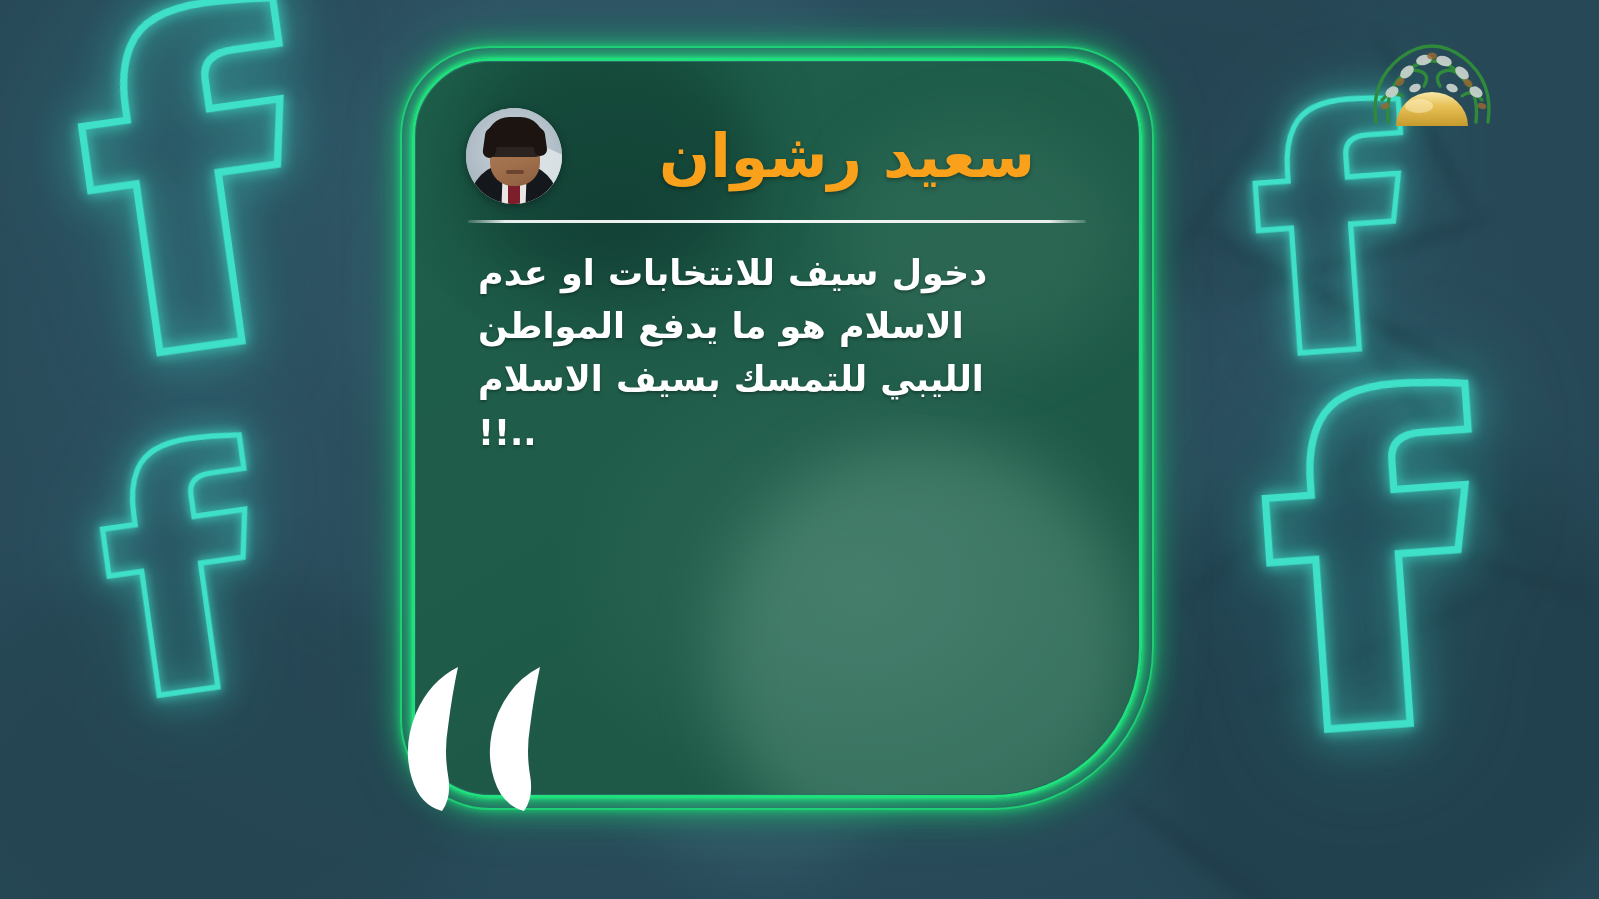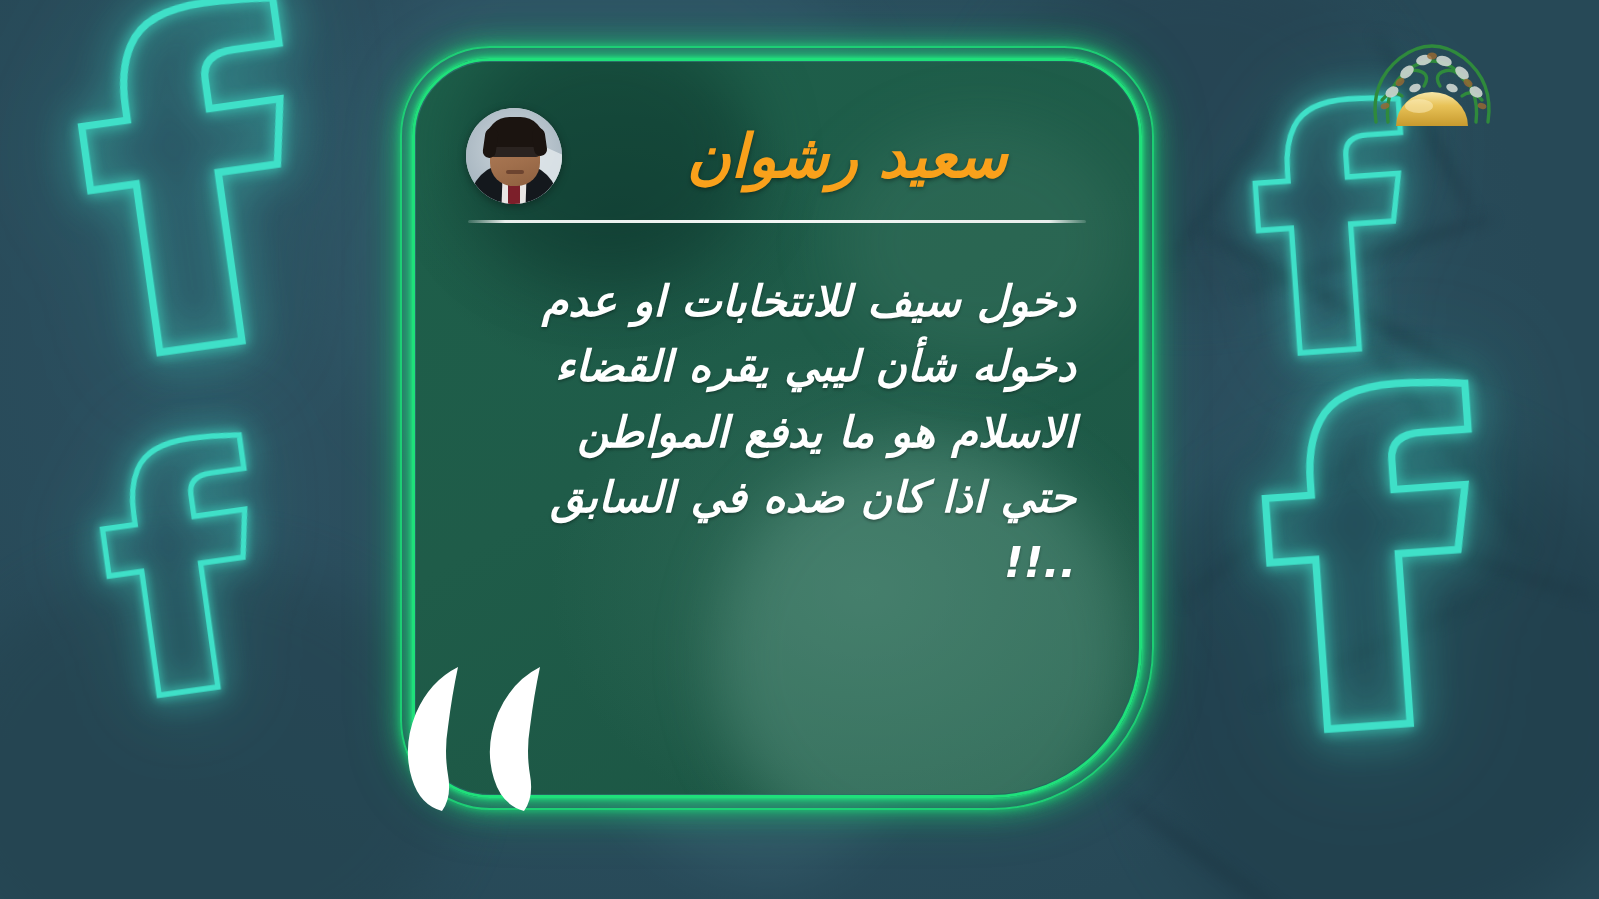--- a/index.html
+++ b/index.html
@@ -5,21 +5,21 @@
 <style>
   html,body{margin:0;padding:0;}
   body{
     width:1599px;height:899px;overflow:hidden;
     font-family:"DejaVu Sans","Liberation Sans",sans-serif;
     background:#2b4e5e;
     position:relative;
   }
 
   
-  #stage{position:absolute;inset:0;overflow:hidden;font-style:italic;}
+  #stage{position:absolute;inset:0;overflow:hidden;}
 
   .bg-base{
     position:absolute;inset:0;
     background:
       radial-gradient(ellipse 55% 70% at 42% 38%, #2e5360 0%, #2b4e5e 55%, #274957 100%),
       linear-gradient(160deg,#2d5260 0%,#2a4d5c 50%,#24414f 100%);
   }
   
   .bg-blob{position:absolute;filter:blur(26px);opacity:.55;}
   .blob1{left:330px;top:-90px;width:560px;height:620px;border-radius:48% 52% 44% 56%/55% 45% 58% 42%;background:#32596a;}
@@ -123,26 +123,26 @@
   .av-mouth{position:absolute;left:40px;top:62px;width:18px;height:4px;background:#6d4430;border-radius:3px;}
   .av-arm{position:absolute;right:2px;top:40px;width:34px;height:44px;background:#dfe6ea;transform:rotate(24deg);border-radius:6px;opacity:.85;}
 
   .divider{
     height:3px;margin:8px 2px 0 2px;
     background:linear-gradient(90deg,rgba(255,255,255,.15) 0%,#e9eeec 6%,#f2f6f4 50%,#e9eeec 94%,rgba(255,255,255,.15) 100%);
     border-radius:2px;
   }
 
   .quote-text{
-    margin-top:46px;
+    margin-top:24px;
     color:#ffffff;
-    font-size:43px;
+    font-size:35px;
     font-weight:bold;
     line-height:1.52;
-    text-align:right;
+    text-align:left;
     direction:rtl;
     text-shadow:0 2px 3px rgba(0,0,0,.3);
     padding:0 12px;
     word-spacing:1px;
   }
 
   
   .quote-mark{
     position:absolute;left:390px;top:655px;width:175px;height:160px;
     pointer-events:none;
@@ -262,23 +262,22 @@
           <div class="av-hair"></div>
           <div class="av-hair2"></div>
           <div class="av-hair3"></div>
         </div>
       </div>
 
       <div class="divider"></div>
 
       <div class="quote-text">
         <div>دخول سيف للانتخابات او عدم</div>
-        <div>دخوله شأن  ليبي  يقره القضاء</div>
         <div>الاسلام هو ما يدفع المواطن</div>
-        <div>حتي اذا كان ضده في السابق</div>
+        <div>الليبي  للتمسك بسيف الاسلام</div>
         <div>..!!</div>
       </div>
 
     </div>
   </div>
 
   <div class="quote-mark">
     <svg viewBox="0 0 175 160" width="175" height="160">
       <path d="M68 12 Q40 26 26 58 Q12 92 22 124 Q30 150 52 156 Q62 142 58 120 Q54 96 58 72 Q62 40 68 12 Z"></path>
       <path d="M150 12 Q122 26 108 58 Q94 92 104 124 Q112 150 134 156 Q144 142 140 120 Q136 96 140 72 Q144 40 150 12 Z"></path>

